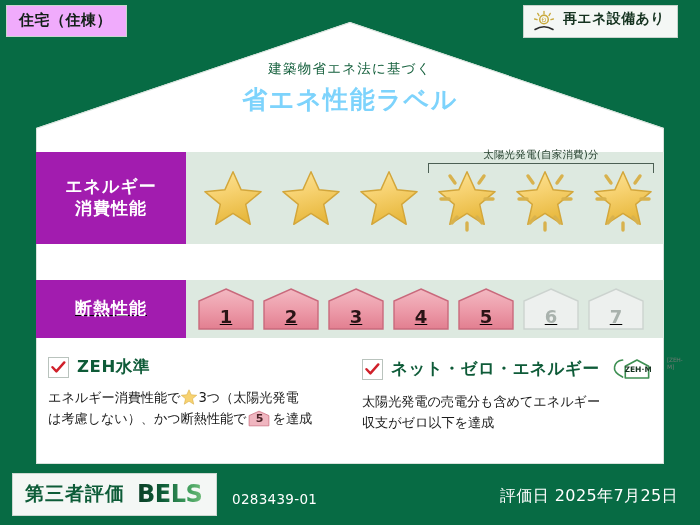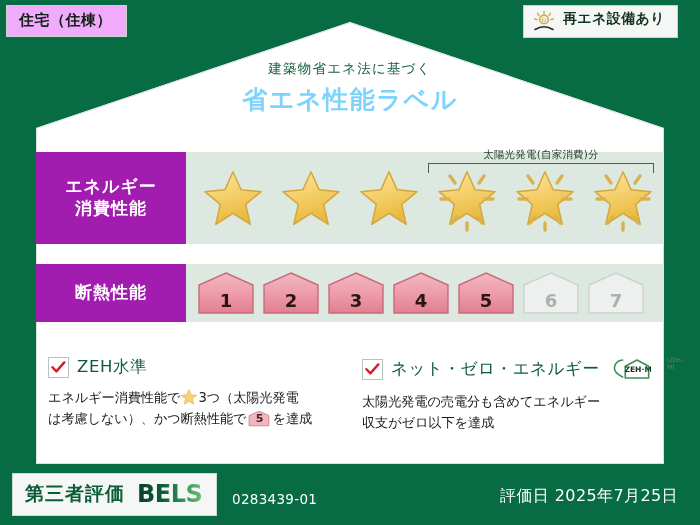--- a/index.html
+++ b/index.html
@@ -45,21 +45,21 @@
   .renew-badge .txt{font-size:14px;font-weight:bold;color:#14321f;letter-spacing:0.4px;}
 
   
   .title-wrap{position:absolute;left:0;right:0;top:60px;text-align:center;z-index:6;}
   .title-sub{font-size:13.5px;font-weight:normal;color:#15603d;letter-spacing:1.2px;}
   .title-main{font-size:25px;font-weight:bold;color:#7dd3fc;letter-spacing:1.6px;margin-top:5px;}
 
   
   .metric-row{position:absolute;display:flex;align-items:stretch;z-index:6;}
   #row-energy{left:36px;top:152px;width:628px;height:92px;}
-  #row-insul{left:36px;top:264px;width:628px;height:58px;}
+  #row-insul{left:36px;top:280px;width:628px;height:58px;text-decoration:underline;}
 
   .metric-label{
     width:150px;flex:0 0 150px;background:#a21caf;
     display:flex;flex-direction:column;align-items:center;justify-content:center;
     color:#fff;font-weight:bold;line-height:1.28;letter-spacing:1px;
     font-size:17px;text-align:center;
   }
   #row-insul .metric-label{font-size:17px;}
   .metric-track{
     flex:1;background:#dde9e0;position:relative;
@@ -96,21 +96,21 @@
 
   
   .zeh-col{position:absolute;z-index:6;}
   #zeh-left{left:48px;top:356px;width:300px;}
   #zeh-right{left:362px;top:356px;width:300px;}
   .zeh-head{display:flex;align-items:center;gap:8px;}
   .chk{
     width:19px;height:19px;flex:0 0 19px;border:1px solid #b9c3bd;background:#fff;
     display:flex;align-items:center;justify-content:center;
   }
-  .zeh-title{font-size:16.5px;font-weight:normal;color:#0e5b38;letter-spacing:0.6px;white-space:nowrap;}
+  .zeh-title{font-size:16.5px;font-weight:bold;color:#0e5b38;letter-spacing:0.6px;white-space:nowrap;}
   .zeh-desc{
     margin-top:9px;font-size:13.2px;line-height:1.62;color:#1a1a1a;letter-spacing:-0.1px;
   }
   .inline-star{display:inline-block;vertical-align:-3px;margin:0 1px;}
   .inline-house{
     display:inline-block;vertical-align:-4px;margin:0 2px;position:relative;
     width:22px;height:17px;
   }
   .inline-house span{
     position:absolute;left:0;right:0;bottom:0px;text-align:center;

